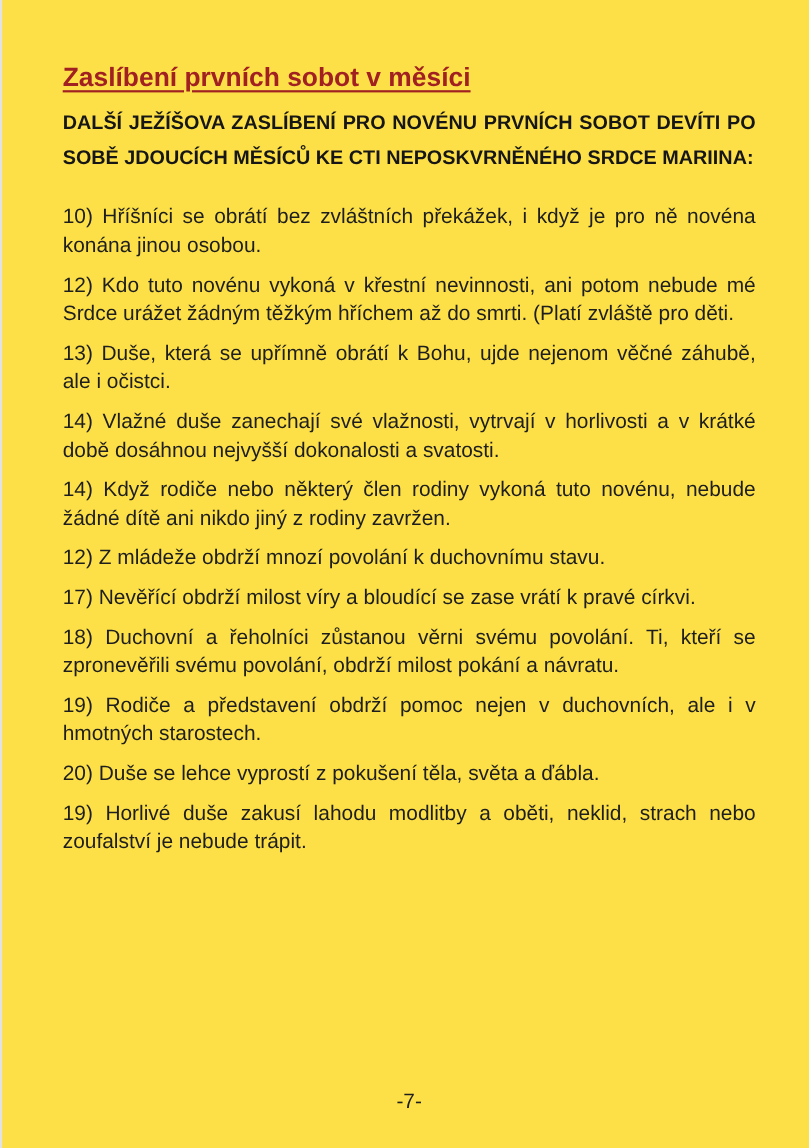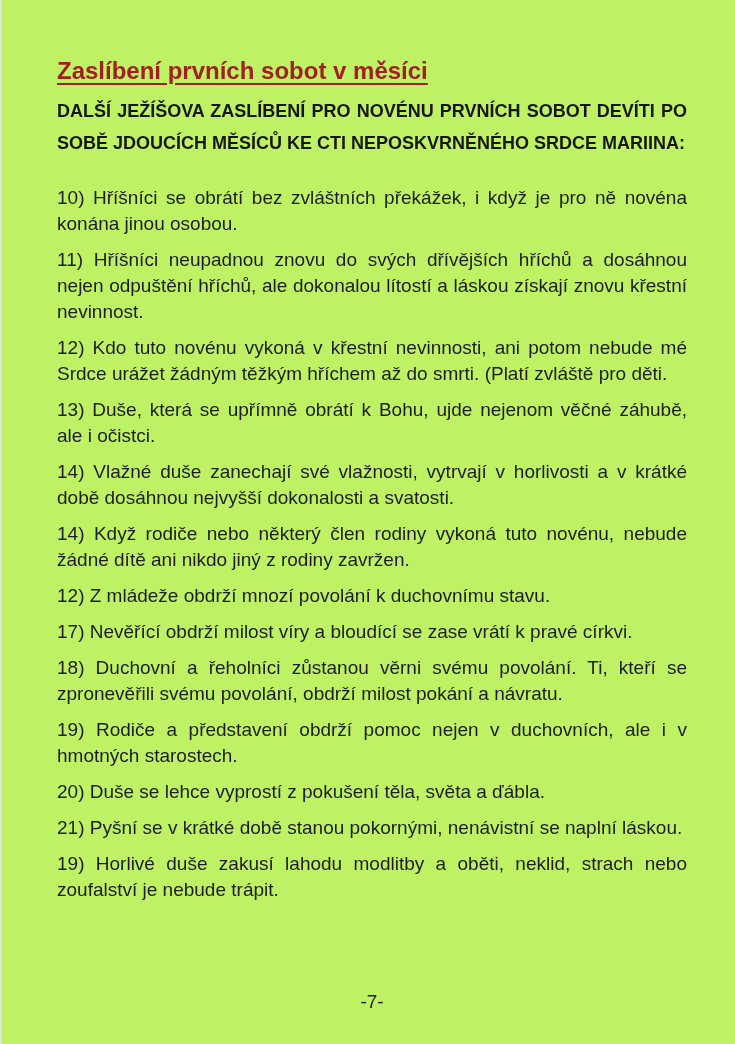--- a/index.html
+++ b/index.html
@@ -4,21 +4,21 @@
 <style>
   html, body {
     margin: 0;
     padding: 0;
     background: #ffffff;
   }
   .page {
     position: relative;
     width: 735px;
     height: 1044px;
-    background: #bef264;
+    background: #fde047;
     overflow: hidden;
     font-family: "Liberation Sans", sans-serif;
     color: #1e1e1e;
   }
   .scan-edge {
     position: absolute;
     left: 0;
     top: 0;
     width: 2px;
     height: 100%;
@@ -82,28 +82,26 @@
 <div class="page">
   <div class="scan-edge"></div>
 
   <main class="content">
     <h1 class="doc-title">Zaslíbení prvních sobot v měsíci</h1>
 
 
     <p class="intro-heading">DALŠÍ JEŽÍŠOVA ZASLÍBENÍ PRO NOVÉNU PRVNÍCH SOBOT DEVÍTI PO SOBĚ JDOUCÍCH MĚSÍCŮ KE CTI NEPOSKVRNĚNÉHO SRDCE MARIINA:</p>
 
     <p class="body-par first-par">10) Hříšníci se obrátí bez zvláštních překážek, i když je pro ně novéna konána jinou osobou.</p>
-    <p class="body-par">11) Hříšníci neupadnou znovu do svých dřívějších hříchů a dosáhnou nejen odpuštění hříchů, ale dokonalou lítostí a láskou získají znovu křestní nevinnost.</p>
     <p class="body-par">12) Kdo tuto novénu vykoná v křestní nevinnosti, ani potom nebude mé Srdce urážet žádným těžkým hříchem až do smrti. (Platí zvláště pro děti.</p>
     <p class="body-par">13) Duše, která se upřímně obrátí k Bohu, ujde nejenom věčné záhubě, ale i očistci.</p>
     <p class="body-par">14) Vlažné duše zanechají své vlažnosti, vytrvají v horlivosti a v krátké době dosáhnou nejvyšší dokonalosti a svatosti.</p>
     <p class="body-par">14) Když rodiče nebo některý člen rodiny vykoná tuto novénu, nebude žádné dítě ani nikdo jiný z rodiny zavržen.</p>
     <p class="body-par">12) Z mládeže obdrží mnozí povolání k duchovnímu stavu.</p>
     <p class="body-par">17) Nevěřící obdrží milost víry a bloudící se zase vrátí k pravé církvi.</p>
     <p class="body-par">18) Duchovní a řeholníci zůstanou věrni svému povolání. Ti, kteří se zpronevěřili svému povolání, obdrží milost pokání a návratu.</p>
     <p class="body-par">19) Rodiče a představení obdrží pomoc nejen v duchovních, ale i v hmotných starostech.</p>
     <p class="body-par">20) Duše se lehce vyprostí z pokušení těla, světa a ďábla.</p>
-    <p class="body-par">21) Pyšní se v krátké době stanou pokornými, nenávistní se naplní láskou.</p>
     <p class="body-par">19) Horlivé duše zakusí lahodu modlitby a oběti, neklid, strach nebo zoufalství je nebude trápit.</p>
   </main>
 
   <div class="page-number">-7-</div>
 </div>
 
 </body></html>

